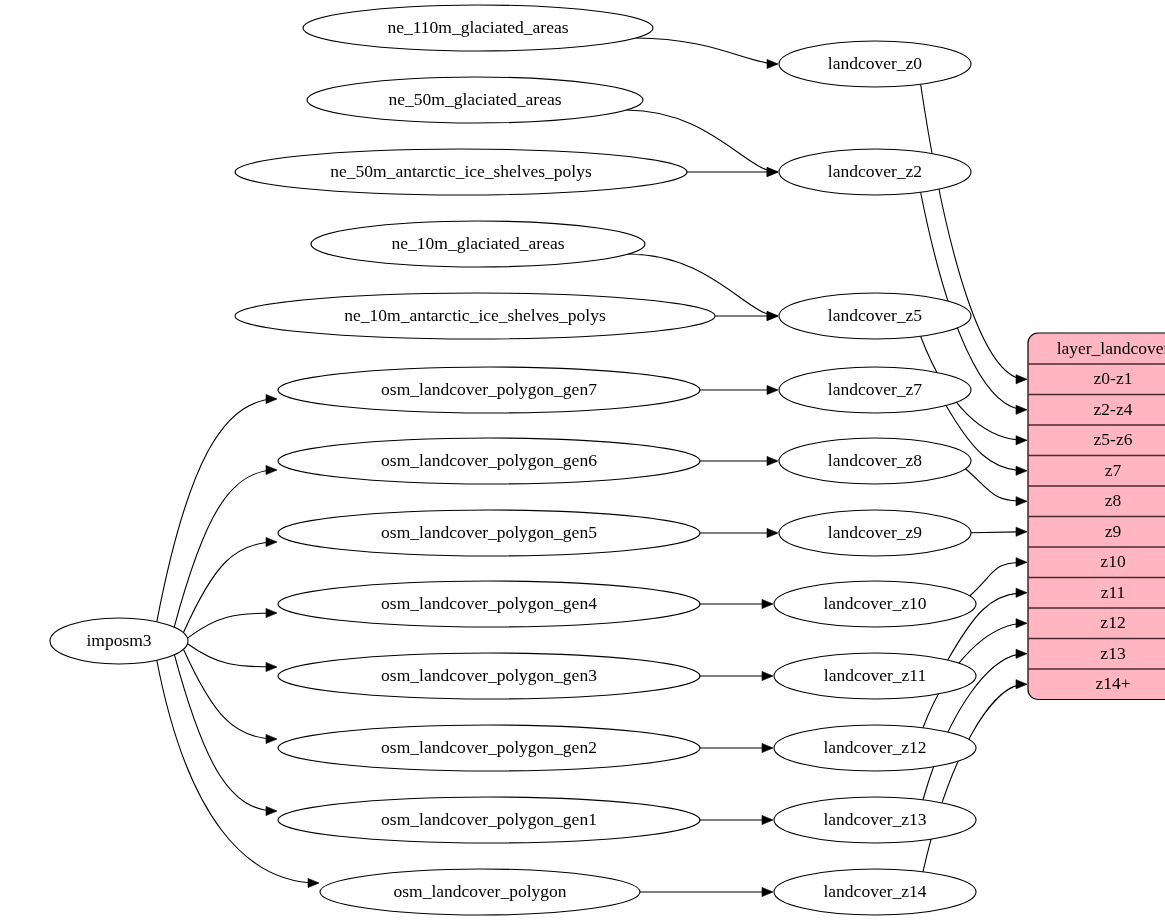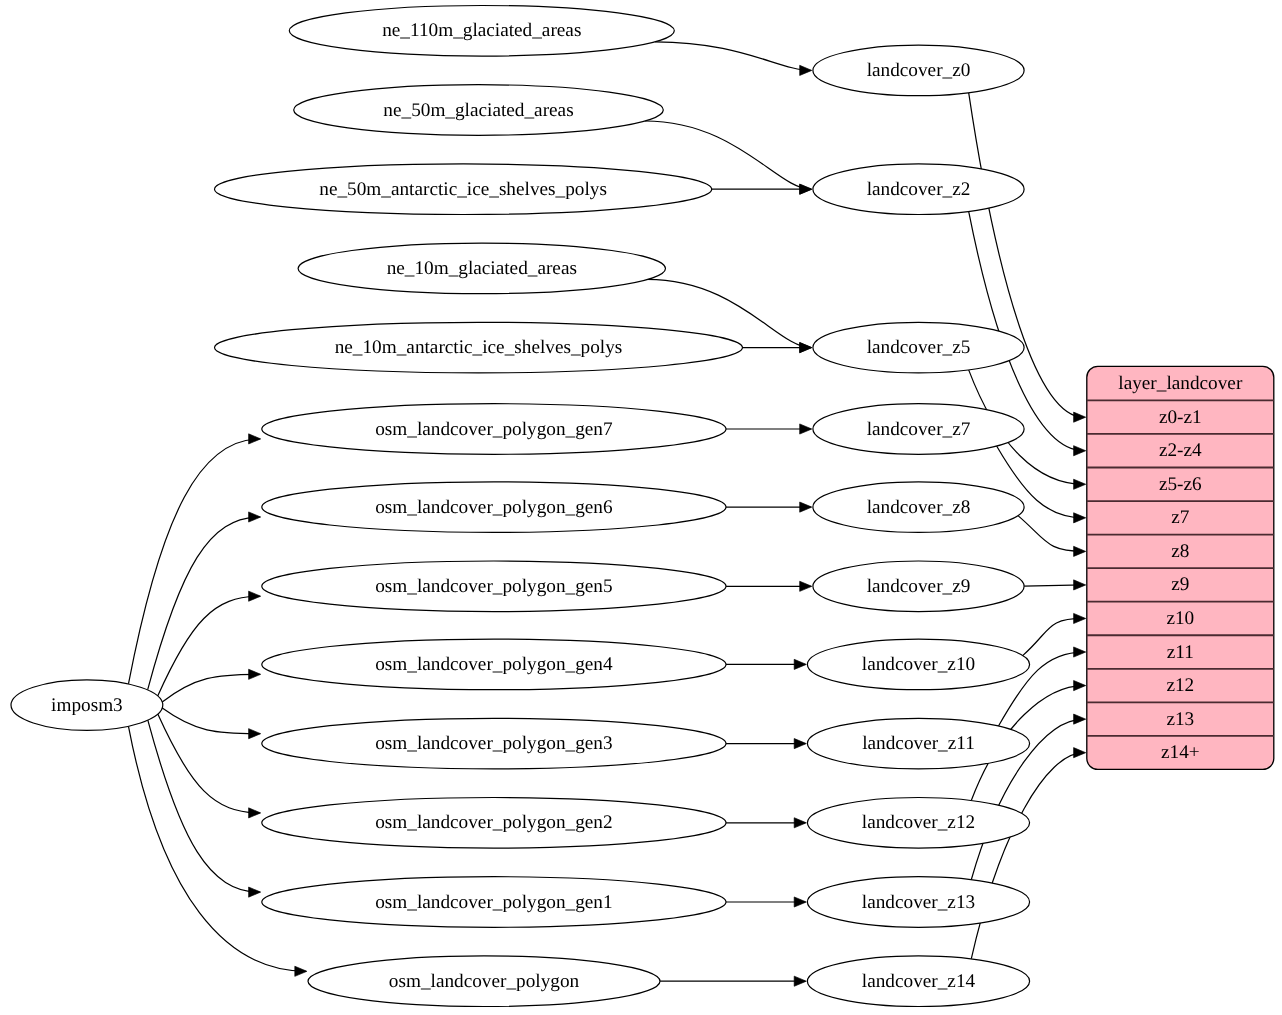--- a/index.html
+++ b/index.html
@@ -10,20 +10,21 @@
   body {
     width: 1165px;
     height: 923px;
     font-family: "Liberation Serif", "DejaVu Serif", serif;
     overflow: hidden;
   }
   #graph-root {
     position: relative;
     width: 932px;
     height: 923px;
+    padding-left: 40px;
   }
   svg.graph-canvas {
     display: block;
     width: 1165px;
     height: 923px;
   }
   .node-ellipse {
     fill: #ffffff;
     stroke: #000000;
     stroke-width: 1.1;

